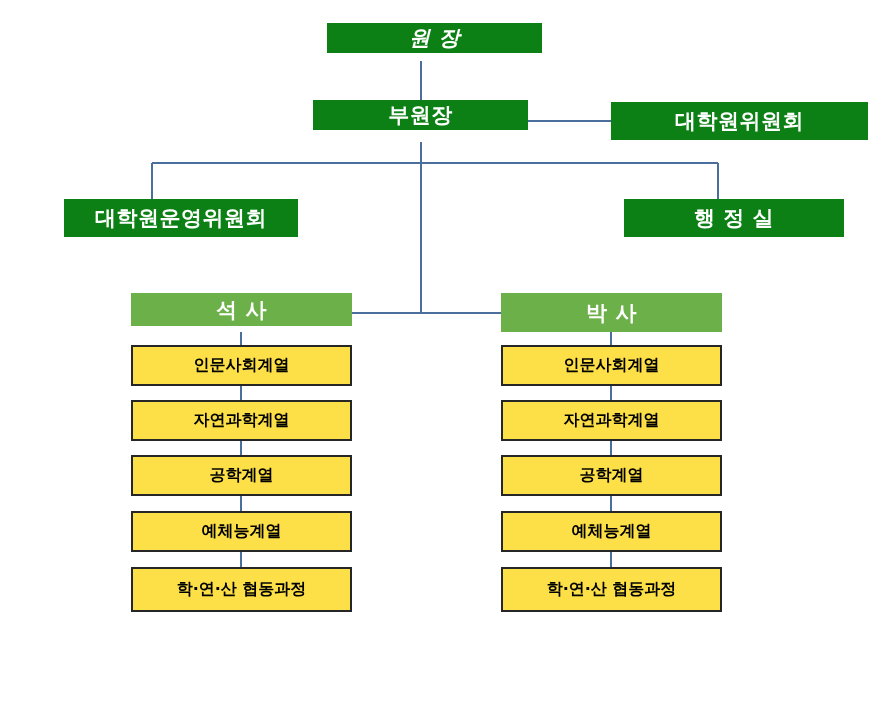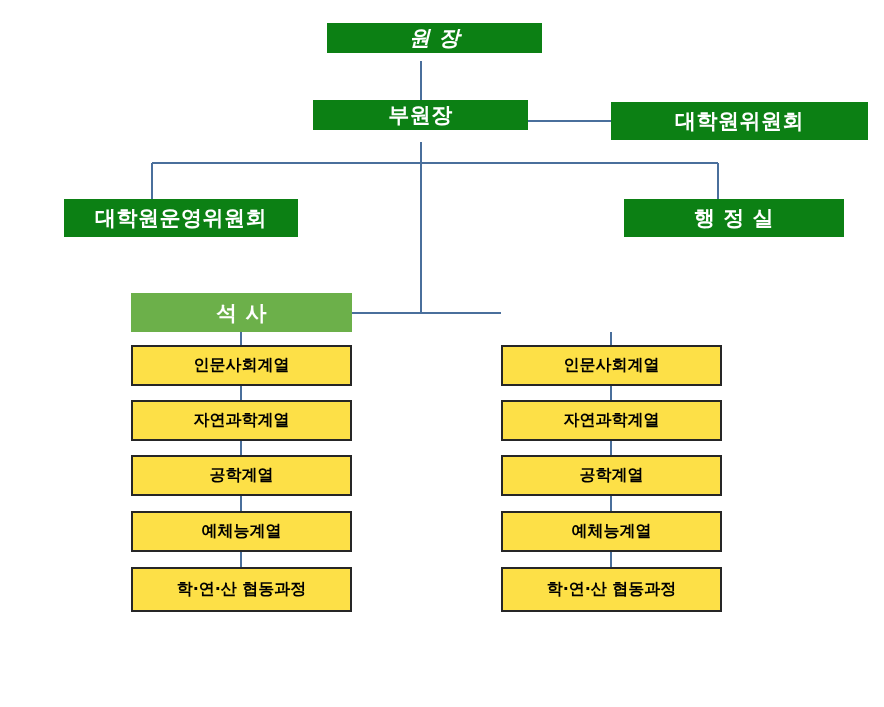--- a/index.html
+++ b/index.html
@@ -85,22 +85,23 @@
   <div class="node node-dark" style="left:327px; top:23px; width:215px; height:30px;font-style:italic;">원  장</div>
 
   <div class="node node-dark" style="left:313px; top:100px; width:215px; height:30px;">부원장</div>
 
   <div class="node node-dark" style="left:611px; top:102px; width:257px; height:38px;">대학원위원회</div>
 
   <div class="node node-dark" style="left:44px; top:199px; width:234px; height:38px;margin-left:20px;">대학원운영위원회</div>
 
   <div class="node node-dark" style="left:624px; top:199px; width:220px; height:38px;">행 정 실</div>
 
-  <div class="node node-light" style="left:131px; top:293px; width:221px; height:39px;">석  사</div>
+  <div class="node node-light" style="left:131px; top:293px; width:221px; height:33px;">석  사</div>
 
+  <div class="node node-light" style="left:501px; top:293px; width:221px; height:39px;">박  사</div>
 
   <div class="node node-plain" style="left:131px; top:345px; width:221px; height:41px;">인문사회계열</div>
   <div class="node node-plain" style="left:131px; top:400px; width:221px; height:41px;">자연과학계열</div>
   <div class="node node-plain" style="left:131px; top:455px; width:221px; height:41px;">공학계열</div>
   <div class="node node-plain" style="left:131px; top:511px; width:221px; height:41px;">예체능계열</div>
   <div class="node node-plain" style="left:131px; top:567px; width:221px; height:45px;">학·연·산 협동과정</div>
 
   <div class="node node-plain" style="left:501px; top:345px; width:221px; height:41px;">인문사회계열</div>
   <div class="node node-plain" style="left:501px; top:400px; width:221px; height:41px;">자연과학계열</div>
   <div class="node node-plain" style="left:501px; top:455px; width:221px; height:41px;">공학계열</div>

